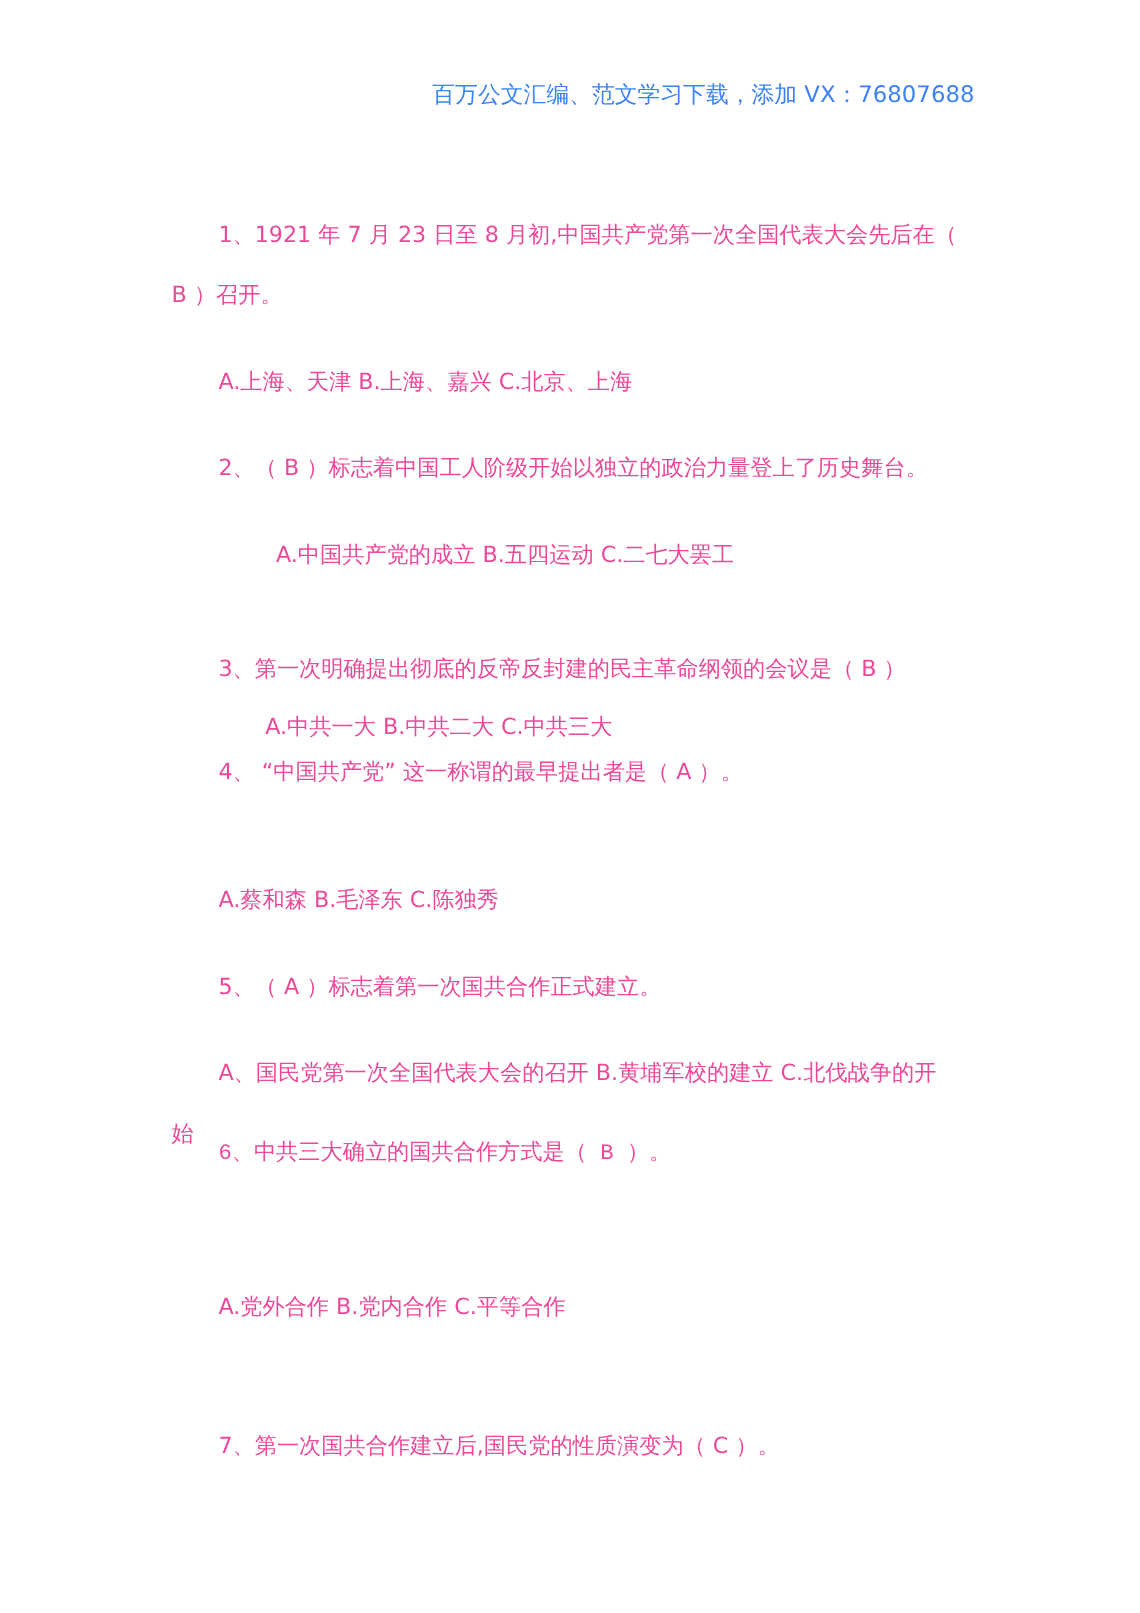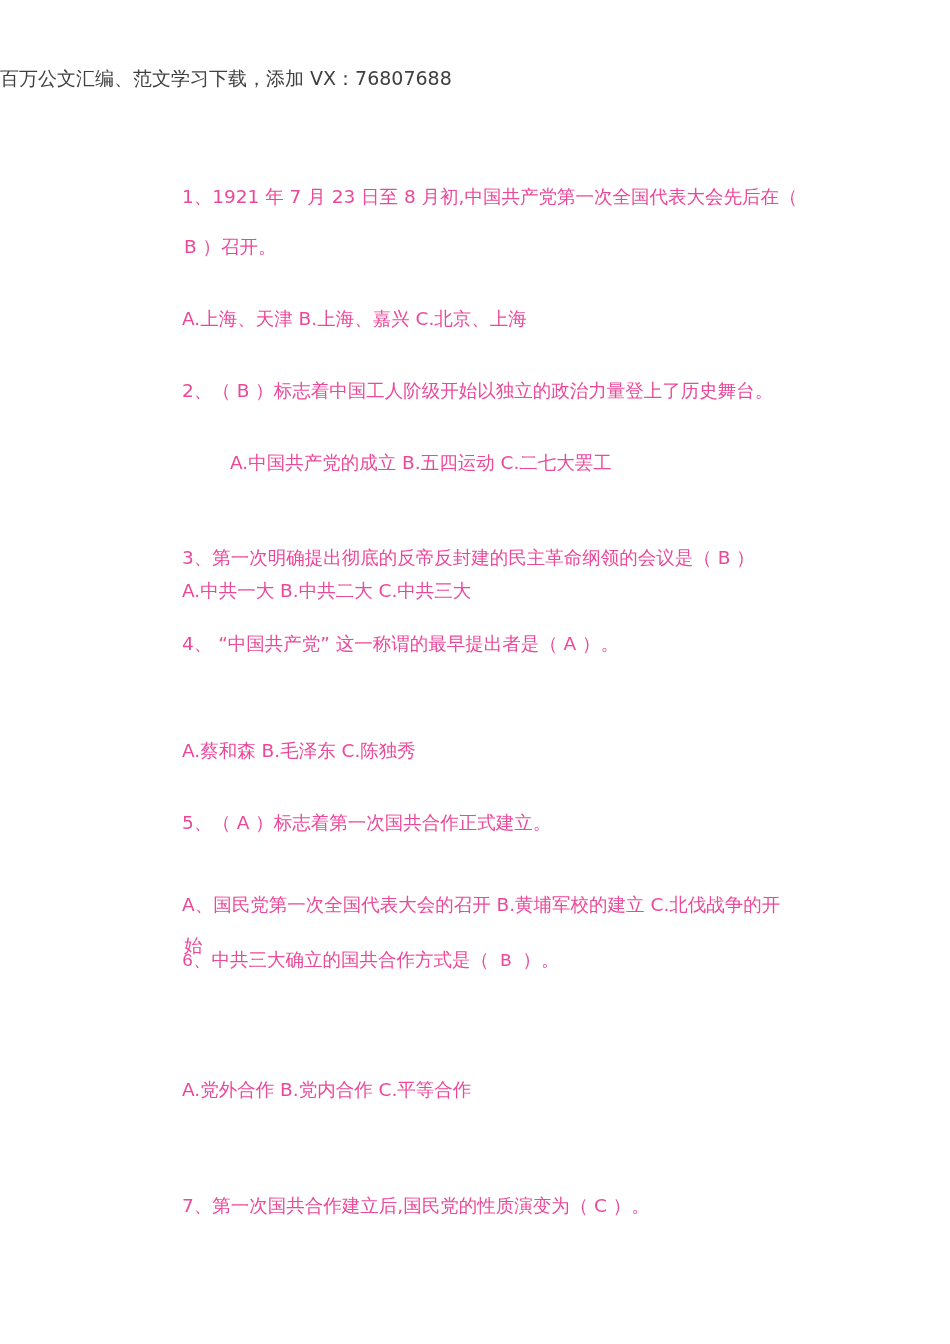--- a/index.html
+++ b/index.html
@@ -13,57 +13,57 @@
       position: relative;
       overflow: hidden;
       font-family: "DejaVu Sans", "Liberation Sans", sans-serif;
       color: #111111;
     }
     .header {
       position: absolute;
       top: 66px;
       left: 0;
       width: 812px;
-      text-align: left;
+      text-align: right;
       font-size: 19px;
-      color: #404040;
+      color: #3b82f6;
       letter-spacing: 0px;
       white-space: nowrap;
     }
     .line {
       position: absolute;
       font-size: 18.5px;
       line-height: 28px;
       white-space: nowrap;
       color: #ec4899;
     }
     .indent { left: 182px; }
-    .flush { left: 143px; margin-left: 41px; }
+    .flush { left: 143px; }
   </style>
 </head>
 <body>
 
 <div class="header">百万公文汇编、范文学习下载，添加 VX：76807688</div>
 
 <div>
 
   <div class="line indent" style="top:183px;">1、1921 年 7 月 23 日至 8 月初,中国共产党第一次全国代表大会先后在（</div>
   <div class="line flush" style="top:233px;">B  ）召开。</div>
   <div class="line indent" style="top:305px;">A.上海、天津 B.上海、嘉兴 C.北京、上海</div>
 
   <div class="line indent" style="top:377px;">2、（    B    ）标志着中国工人阶级开始以独立的政治力量登上了历史舞台。</div>
   <div class="line indent" style="top:449px;margin-left:48px;">A.中国共产党的成立 B.五四运动 C.二七大罢工</div>
 
   <div class="line indent" style="top:544px;">3、第一次明确提出彻底的反帝反封建的民主革命纲领的会议是（    B    ）</div>
-  <div class="line indent" style="top:577px;">A.中共一大   B.中共二大 C.中共三大</div>
+  <div class="line indent" style="top:593px;margin-left:39px;">A.中共一大   B.中共二大 C.中共三大</div>
 
   <div class="line indent" style="top:630px;">4、 “中国共产党” 这一称谓的最早提出者是（    A    ）。</div>
   <div class="line indent" style="top:737px;">A.蔡和森   B.毛泽东    C.陈独秀</div>
 
   <div class="line indent" style="top:809px;">5、（    A    ）标志着第一次国共合作正式建立。</div>
-  <div class="line indent" style="top:881px;margin-top:10px;">A、国民党第一次全国代表大会的召开 B.黄埔军校的建立 C.北伐战争的开</div>
+  <div class="line indent" style="top:881px;">A、国民党第一次全国代表大会的召开 B.黄埔军校的建立 C.北伐战争的开</div>
   <div class="line flush" style="top:932px;">始</div>
 
   <div class="line indent" style="top:948px;font-family:Liberation Mono, monospace;">6、中共三大确立的国共合作方式是（    B    ）。</div>
   <div class="line indent" style="top:1076px;text-align:right;">A.党外合作 B.党内合作 C.平等合作</div>
 
   <div class="line indent" style="top:1148px;margin-top:44px;">7、第一次国共合作建立后,国民党的性质演变为（    C    ）。</div>
 </div>
 
 </body></html>

